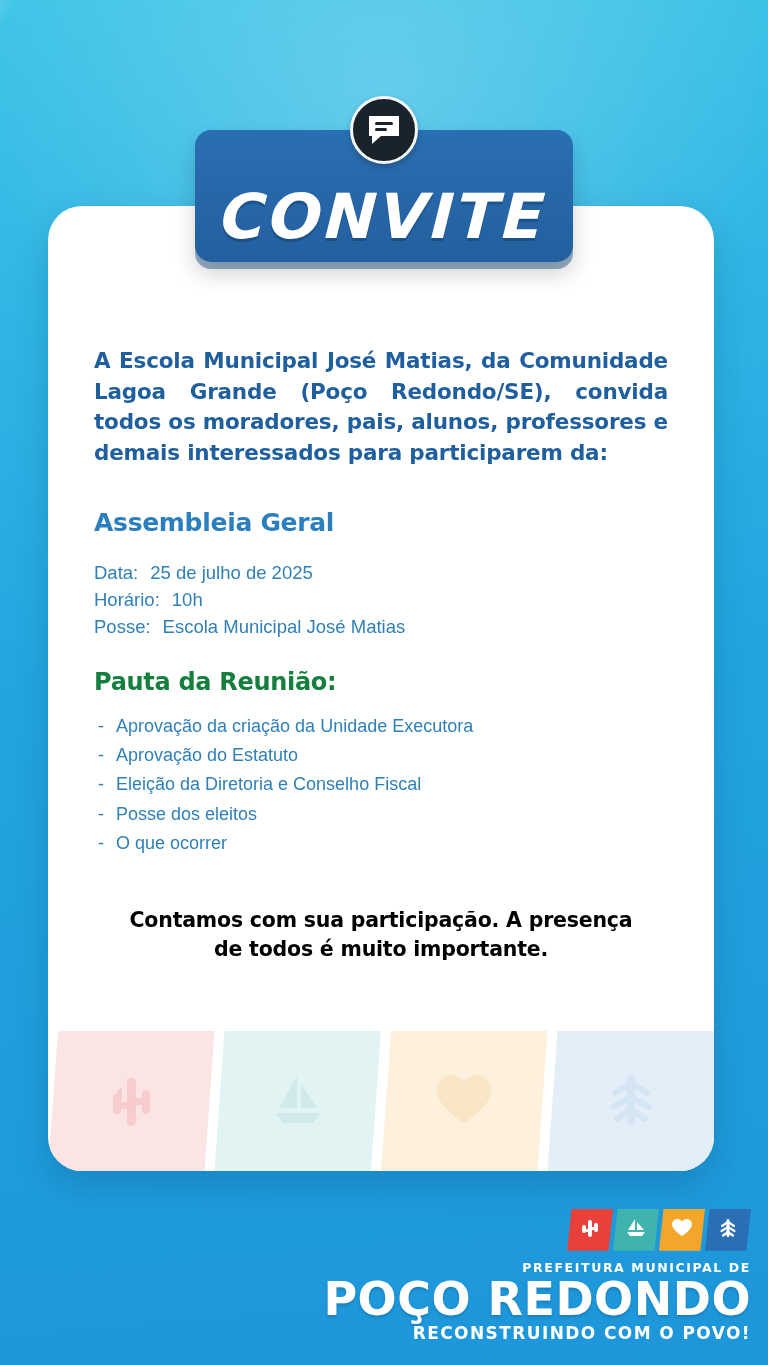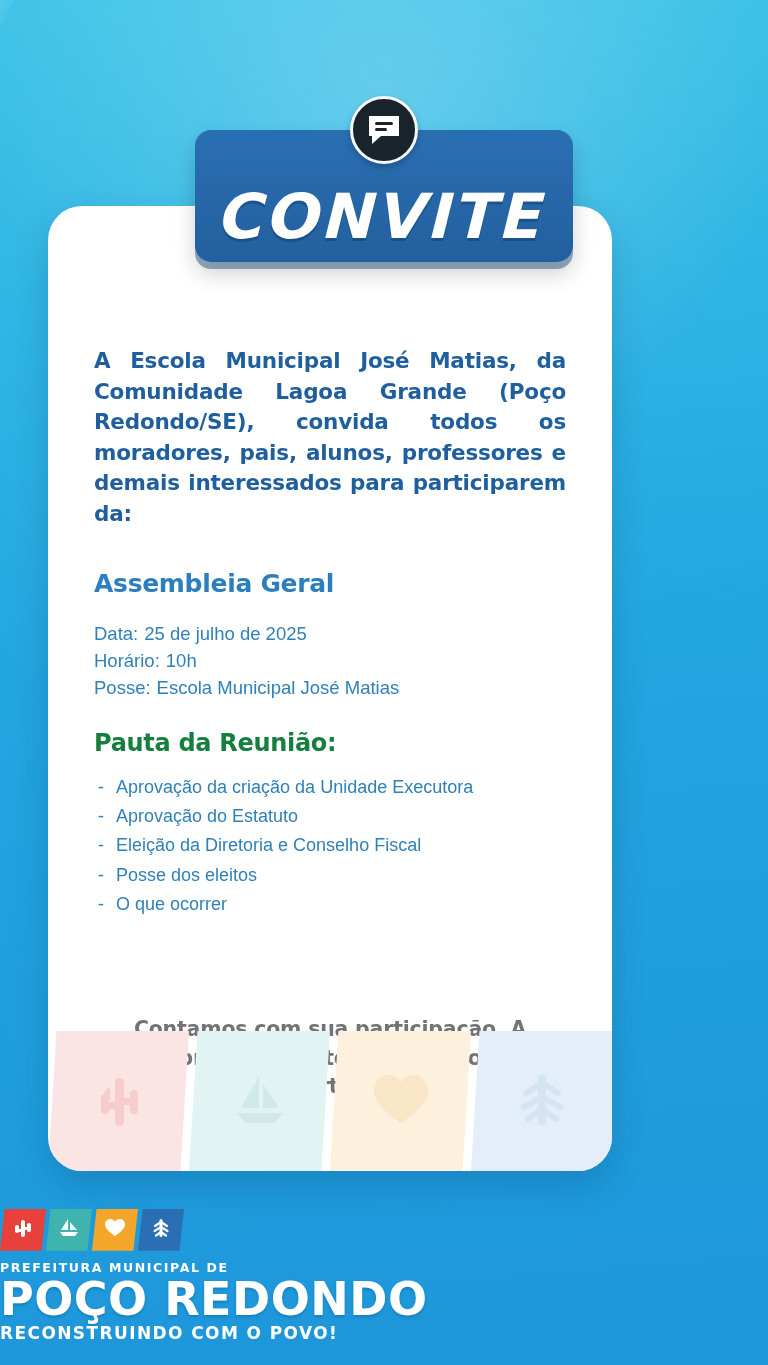--- a/index.html
+++ b/index.html
@@ -87,21 +87,21 @@
     line-height: 1;
     text-shadow: 0 3px 0 rgba(15,60,105,.45);
     transform: skewX(-3deg);
   }
 
   
   .card {
     position: absolute;
     left: 48px;
     top: 206px;
-    width: 564px;
+    width: 666px;
     height: 965px;
     background: #ffffff;
     border-radius: 34px;
     box-shadow: 0 14px 34px rgba(0,40,80,.18);
     overflow: hidden;
     z-index: 3;
   }
 
   .card-body {
     padding: 140px 46px 0 46px;
@@ -127,21 +127,21 @@
   }
 
   .meta {
     margin-top: 22px;
     color: #2f80b8;
     font-size: 18.5px;
     line-height: 1.47;
   }
   .meta .row { display: block; }
   .meta .label { font-weight: normal; }
-  .meta .value { margin-left: 6px; }
+  .meta .value { margin-left: 12px; }
 
   .pauta-title {
     margin-top: 27px;
     color: #15803d;
     font-family: "DejaVu Sans", sans-serif;
     font-weight: bold;
     font-size: 24px;
     letter-spacing: -0.3px;
   }
 
@@ -154,23 +154,23 @@
   }
   .pauta-list li {
     display: flex;
     align-items: baseline;
     gap: 12px;
     padding-left: 4px;
   }
   .pauta-list .dash { color: #2f80b8; }
 
   .closing {
-    margin: 96px 22px 0 22px;
+    margin: 48px 22px 0 22px;
     text-align: center;
-    color: #737373;
+    color: #000000;
     font-family: "DejaVu Sans", sans-serif;
     font-weight: bold;
     font-size: 20.5px;
     line-height: 1.38;
     letter-spacing: -0.2px;
   }
 
   
   .ribbon {
     position: absolute;
@@ -194,21 +194,21 @@
   .p-blue  { background: #e3eef8; clip-path: polygon(6% 0, 100% 0, 100% 100%, 0% 100%); }
 
   
   .brand {
     position: absolute;
     left: 0;
     right: 17px;
     bottom: 22px;
     display: flex;
     flex-direction: column;
-    align-items: flex-start;
+    align-items: flex-end;
     z-index: 4;
   }
   .brand-flags { display: flex; height: 42px; margin-bottom: 9px; }
   .flag {
     width: 46px; height: 42px;
     display: flex; align-items: center; justify-content: center;
     clip-path: polygon(10% 0, 100% 0, 90% 100%, 0% 100%);
   }
   .f-red   { background: #e8413c; }
   .f-teal  { background: #3fb3ad; }

